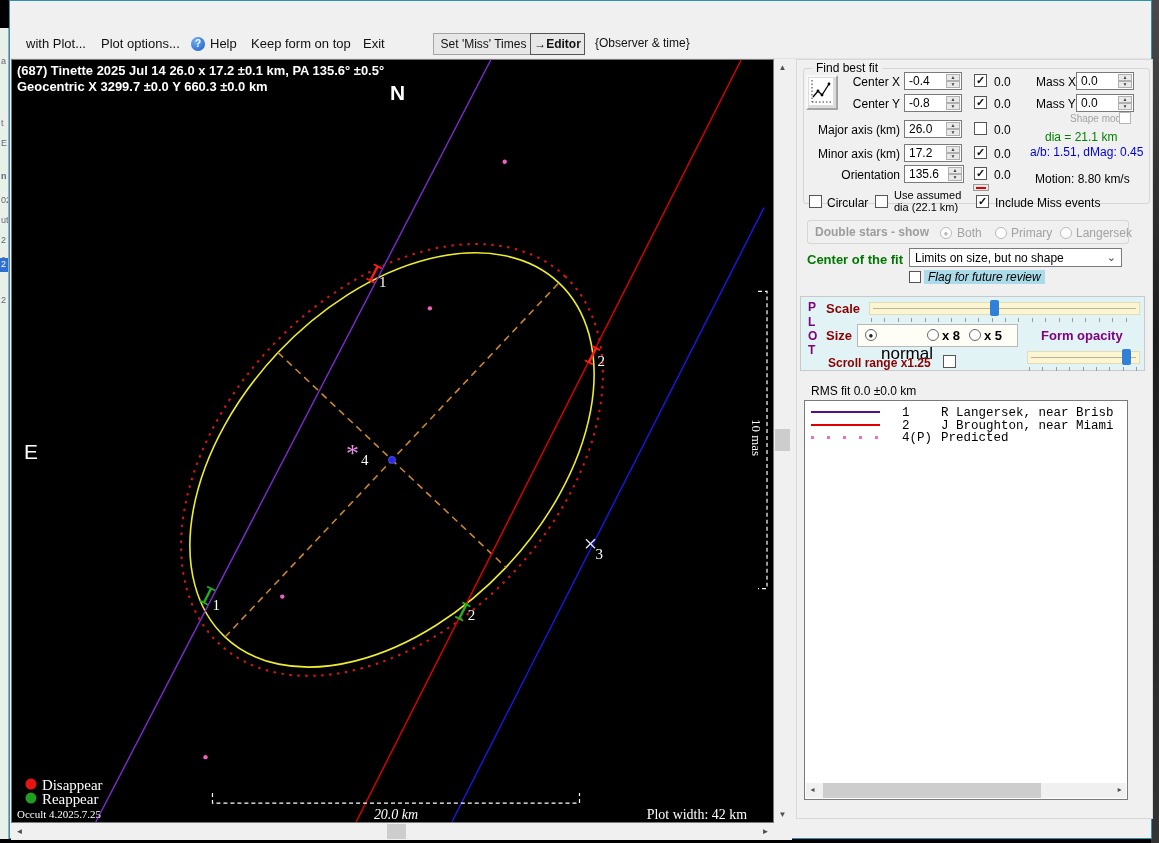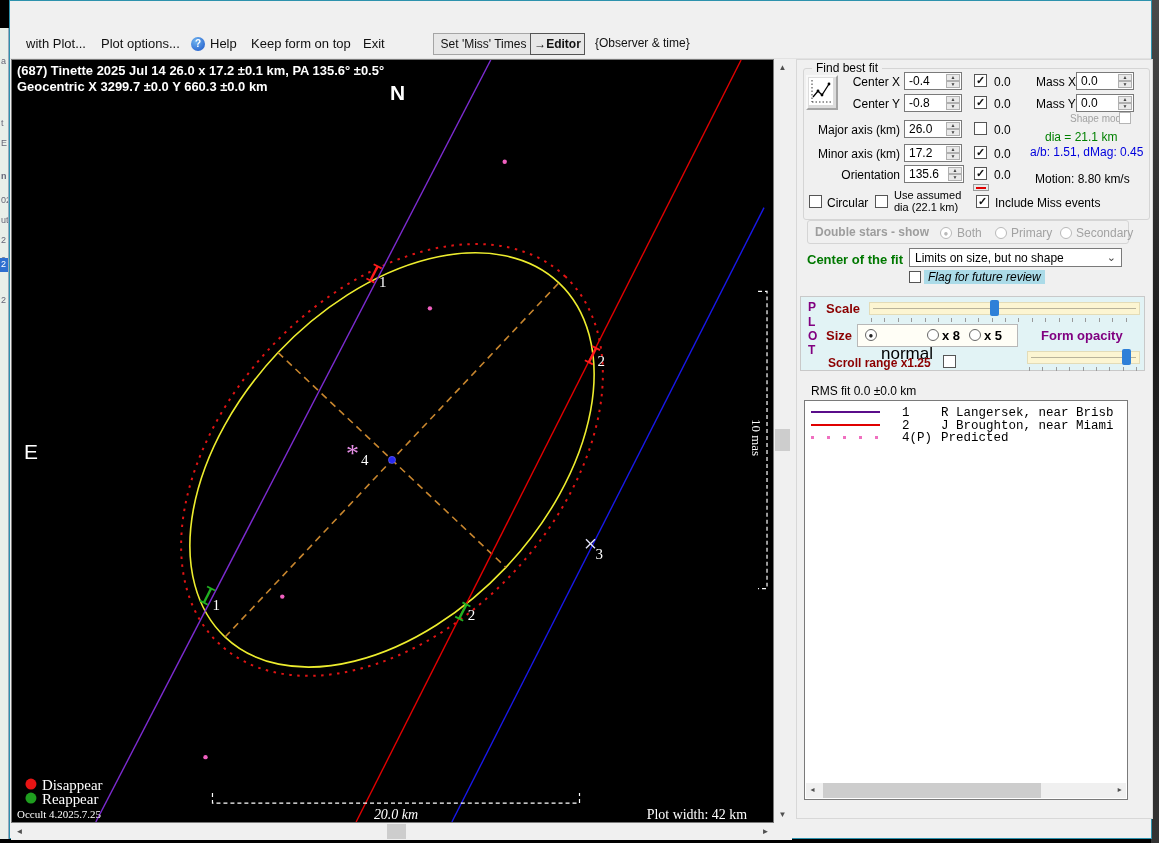--- a/index.html
+++ b/index.html
@@ -211,21 +211,21 @@
       </div>
       <div class="hscroll">
         <div class="sb-arrow" style="left:0">◄</div>
         <div class="sb-thumb" style="left:376px; top:1px; width:19px; height:15px"></div>
         <div class="sb-arrow" style="right:0">►</div>
       </div>
     </div>
 
     <div class="rightpanel">
 
-      <div class="groupbox" style="left:6px; top:8px; width:347px; height:152px">
+      <div class="groupbox" style="left:6px; top:8px; width:347px; height:136px">
         <span class="grouplabel">Find best fit</span>
       </div>
       <div style="position:absolute; left:9px; top:15px; width:32px; height:35px; background:#dcdcdc;
                   border:2px outset #f8f8f8">
         <svg width="26" height="29">
           <rect x="1" y="1" width="24" height="27" fill="#fff"></rect>
           <line x1="4" y1="3" x2="4" y2="25" stroke="#333" stroke-width="1" stroke-dasharray="1.5 2"></line>
           <line x1="4" y1="25" x2="23" y2="25" stroke="#333" stroke-width="1" stroke-dasharray="1.5 2"></line>
           <polyline points="5,20 10,14 14,18 21,7" fill="none" stroke="#000" stroke-width="1.3"></polyline>
           <circle cx="10" cy="14" r="1.4"></circle>
@@ -323,21 +323,21 @@
       <div class="cb" style="left:179px; top:135px">✓</div>
       <div class="lbl" style="left:198px; top:136px">Include Miss events</div>
 
       <div class="groupbox" style="left:10px; top:160px; width:322px; height:24px"></div>
       <div class="lbl" style="left:18px; top:165px; font-weight:bold; color:#9d9d9d">Double stars - show</div>
       <div class="radio dis" style="left:143px; top:167px">●</div>
       <div class="lbl graytxt" style="left:160px; top:166px">Both</div>
       <div class="radio dis" style="left:198px; top:167px"></div>
       <div class="lbl graytxt" style="left:214px; top:166px">Primary</div>
       <div class="radio dis" style="left:263px; top:167px"></div>
-      <div class="lbl graytxt" style="left:279px; top:166px">Secondary</div>
+      <div class="lbl graytxt" style="left:279px; top:166px">Langersek</div>
 
       <div class="lbl green" style="left:10px; top:192px; font-size:13px">Center of the fit</div>
       <div class="combo" style="left:112px; top:188px; width:213px; height:19px">
         <span>Limits on size, but no shape</span><span class="chev">⌄</span>
       </div>
       <div class="cb" style="left:112px; top:211px; width:12px; height:12px"></div>
       <div class="flag-hl" style="left:127px; top:210px">Flag for future review</div>
 
       <div class="plotbox" style="left:3px; top:236px; width:345px; height:75px"></div>
       <div class="lbl purple" style="left:11px; top:240px">P</div>

